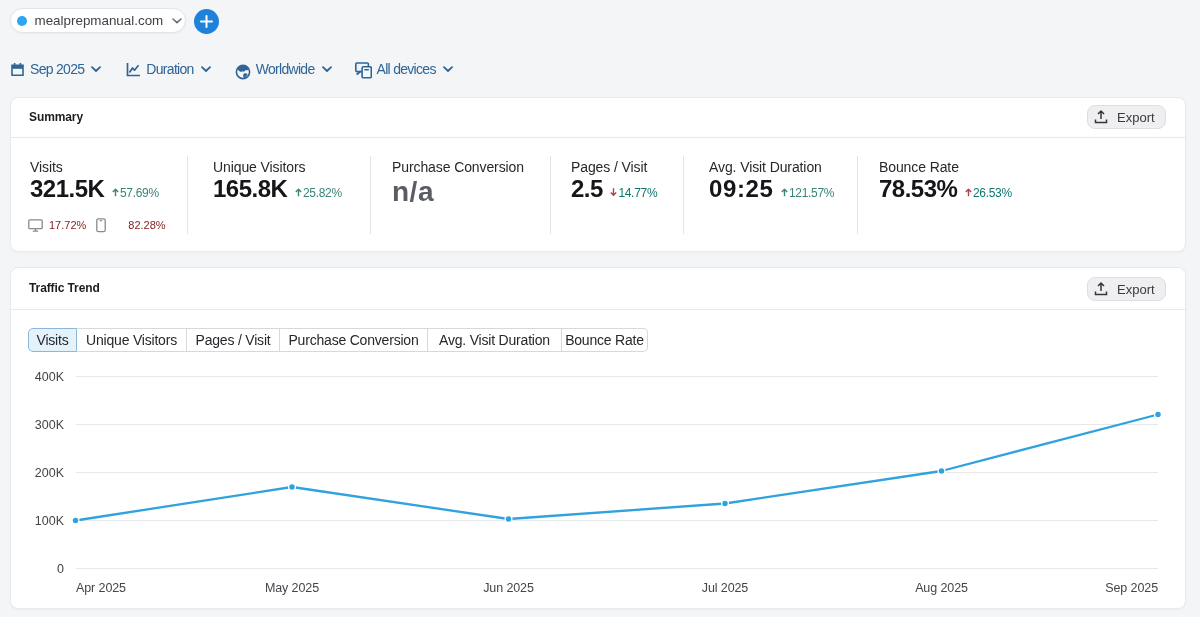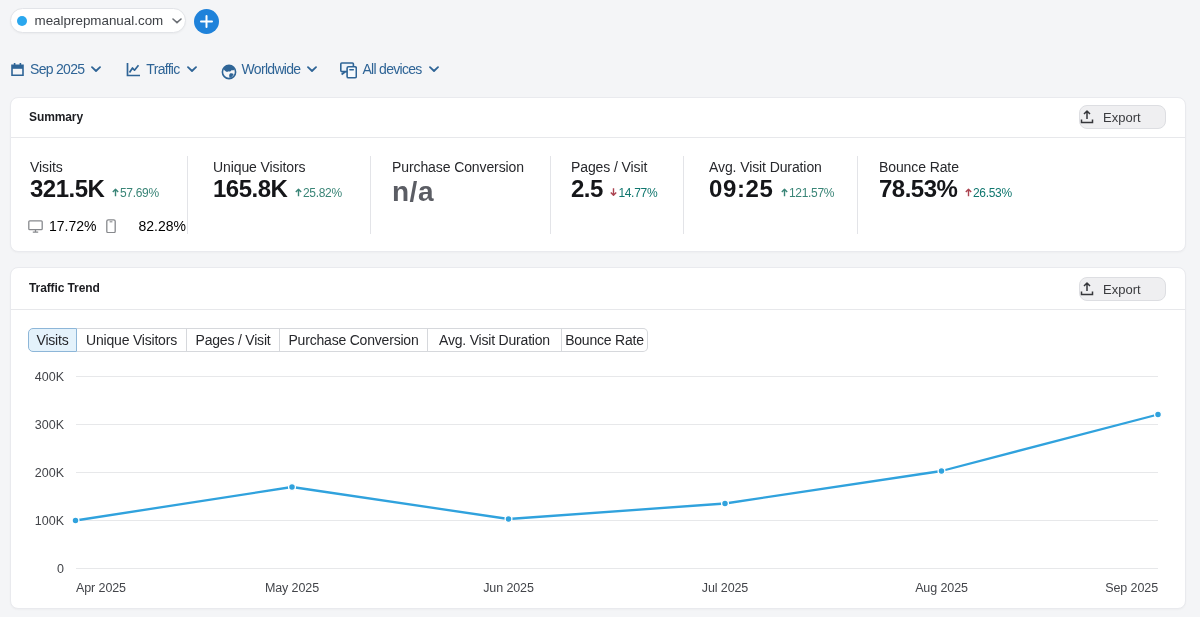--- a/index.html
+++ b/index.html
@@ -18,35 +18,35 @@
   .f-item { display:flex; align-items:center; }
   .f-text { font-size:14px; letter-spacing:-0.7px; margin-left:5px; margin-right:7px; color:#2e6496; }
   .chev { display:inline-block; }
 
   
   .card { background:#fff; border:1px solid #e9eaee; border-radius:8px; box-shadow:0 1px 2px rgba(20,20,40,0.03); }
   #summary-card { left:10px; top:97px; width:1176px; height:155px; }
   #trend-card { left:10px; top:267px; width:1176px; height:342px; }
   .card-head { position:absolute; left:0; top:0; right:0; height:40px; border-bottom:1px solid #e7e8eb; }
   .card-title { position:absolute; left:18px; top:12px; font-size:12px; font-weight:bold; color:#1c1d21; letter-spacing:-0.1px; }
-  .export { position:absolute; right:19px; top:7px; width:87px; height:24px; background:#efeff1; border:1px solid #dddee2; border-radius:8px; display:flex; align-items:center; font-size:13px; color:#3a3b3e; }
+  .export { position:absolute; right:19px; top:7px; width:79px; height:24px; background:#efeff1; border:1px solid #dddee2; border-radius:8px; display:flex; align-items:center; font-size:13px; color:#3a3b3e; padding-left:6px; }
   .export svg { margin-right:9px; }
 
   
   .stat { position:absolute; top:158.5px; }
   .stat-label { font-size:14px; line-height:16px; color:#27282c; letter-spacing:-0.1px; }
   .stat-num-row { display:flex; align-items:baseline; margin-top:2px; }
   .stat-num { font-size:24px; line-height:24px; font-weight:bold; color:#151619; letter-spacing:-0.5px; }
   .pct { font-size:12px; margin-left:7.5px; letter-spacing:-0.3px; display:flex; align-items:baseline;text-align:right; }
   .pct svg { margin-right:1px; }
   .up { color:#3a8577; }
   .down { color:#0f766e; }
   .na { font-size:28px; line-height:24px; font-weight:bold; color:#5b5d64; margin-top:5px; letter-spacing:0.5px; }
   .divider { position:absolute; top:156px; width:1px; height:78px; background:#e3e4e8; }
-  .sub-row { position:absolute; left:28px; top:218px; display:flex; align-items:center; font-size:14px; color:#000000; }
+  .sub-row { position:absolute; left:28px; top:218px; display:flex; align-items:center; font-size:11px; color:#7f1d1d; }
 
   
   .tabs { position:absolute; left:28px; top:328px; height:24px; display:flex; }
   .tab { height:24px; border:1px solid #d6d8dc; border-left:none; background:#fff; display:flex; align-items:center; justify-content:center; font-size:14px; color:#27282c; letter-spacing:-0.2px; }
   .tab.first { border-left:1px solid #8db6d8; border-radius:5px 0 0 5px; }
   .tab.last { border-radius:0 5px 5px 0; }
   .tab.sel { background:#e4f2fb; border-color:#8db6d8; }
 </style>
 </head>
 <body>
@@ -75,21 +75,21 @@
       <span class="f-text">Sep 2025</span>
       <svg class="chev" width="10" height="7" viewBox="0 0 10 7">
           <path d="M1 1.2L5 5l4-3.8" stroke="#2e6496" stroke-width="1.8" fill="none" stroke-linecap="round" stroke-linejoin="round"></path>
         </svg>
     </div>
     <div class="f-item" style="margin-left:25px">
       <svg width="15" height="15" viewBox="0 0 15 15">
           <path d="M1.5 1v12.5H14" stroke="#2e6496" stroke-width="1.7" fill="none"></path>
           <path d="M3.5 10.5L6.5 6l2 2.2 4-5" stroke="#2e6496" stroke-width="1.7" fill="none" stroke-linejoin="round"></path>
         </svg>
-      <span class="f-text">Traffic</span>
+      <span class="f-text">Duration</span>
       <svg class="chev" width="10" height="7" viewBox="0 0 10 7">
           <path d="M1 1.2L5 5l4-3.8" stroke="#2e6496" stroke-width="1.8" fill="none" stroke-linecap="round" stroke-linejoin="round"></path>
         </svg>
     </div>
     <div class="f-item" style="margin-left:24px">
       <svg width="16" height="16" viewBox="0 0 16 16" style="margin-top:6px">
           <circle cx="8" cy="8" r="6.6" fill="none" stroke="#2e6496" stroke-width="1.6"></circle>
           <path fill="#2e6496" d="M2.6 5.0C4.0 2.7 6.0 1.7 8.2 1.8c2.4 0.1 4.4 1.4 5.3 3.4-0.7 1.1-1.9 1.4-3.1 1-0.6 1.1-1.8 1.5-2.8 1-0.8 0.8-2.2 0.8-3.0 0-0.9-0.5-1.6-1.3-2.0-2.2z"></path>
           <path fill="#2e6496" d="M9.0 9.4c1.2-0.4 2.6-0.2 3.6 0.6-0.6 1.9-2.0 3.3-3.8 3.9-0.6-1-0.8-2.2-0.4-3.3z"></path>
         </svg>

